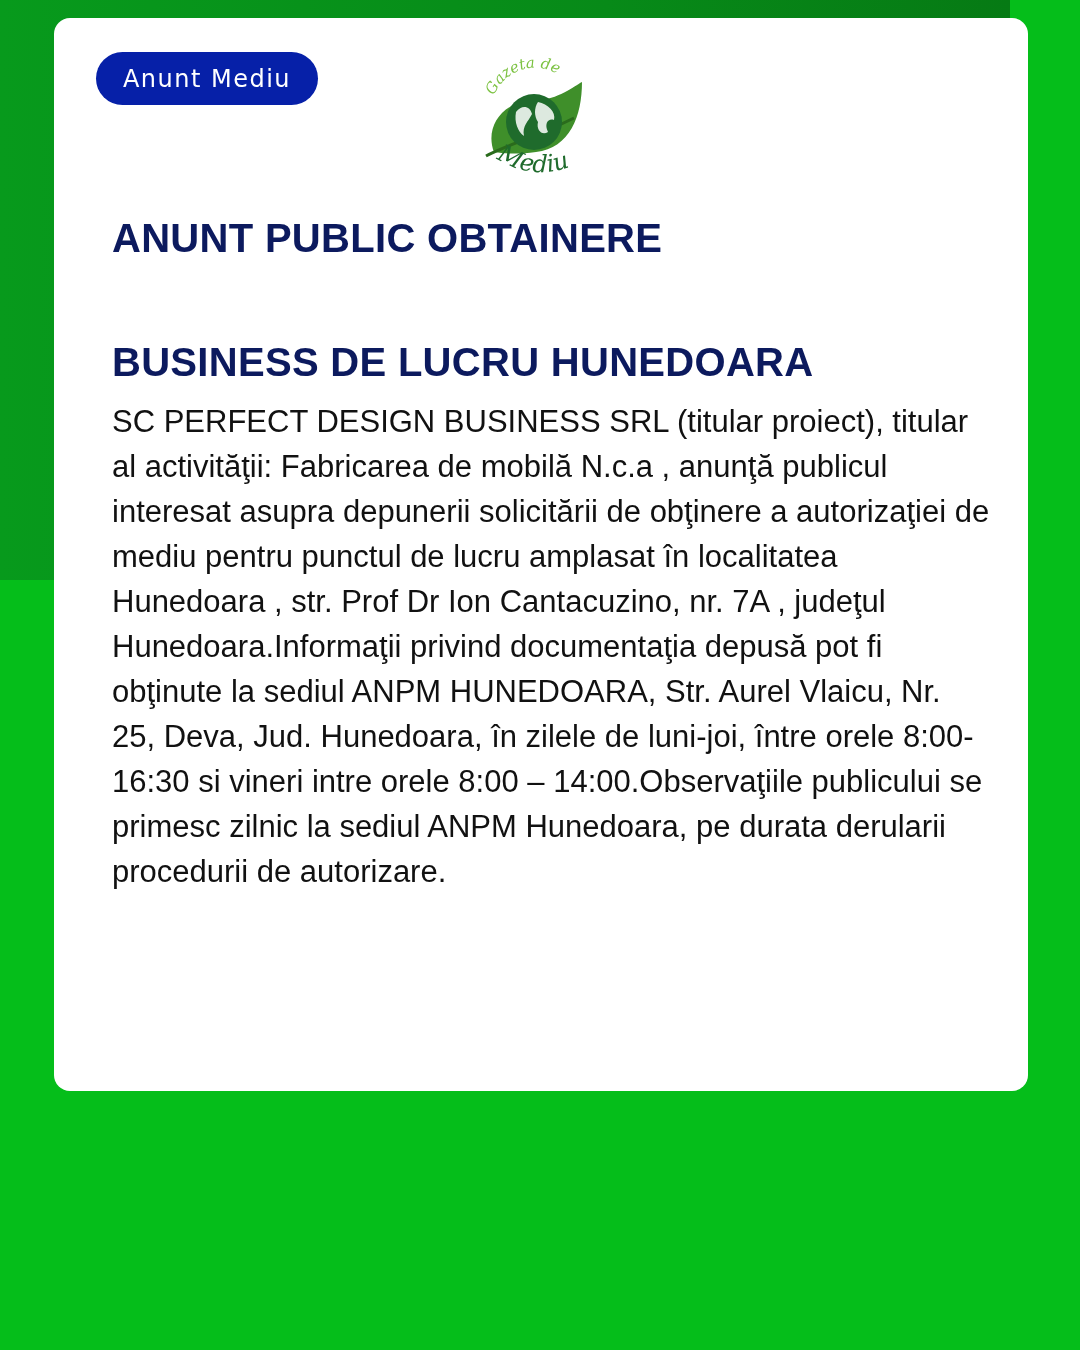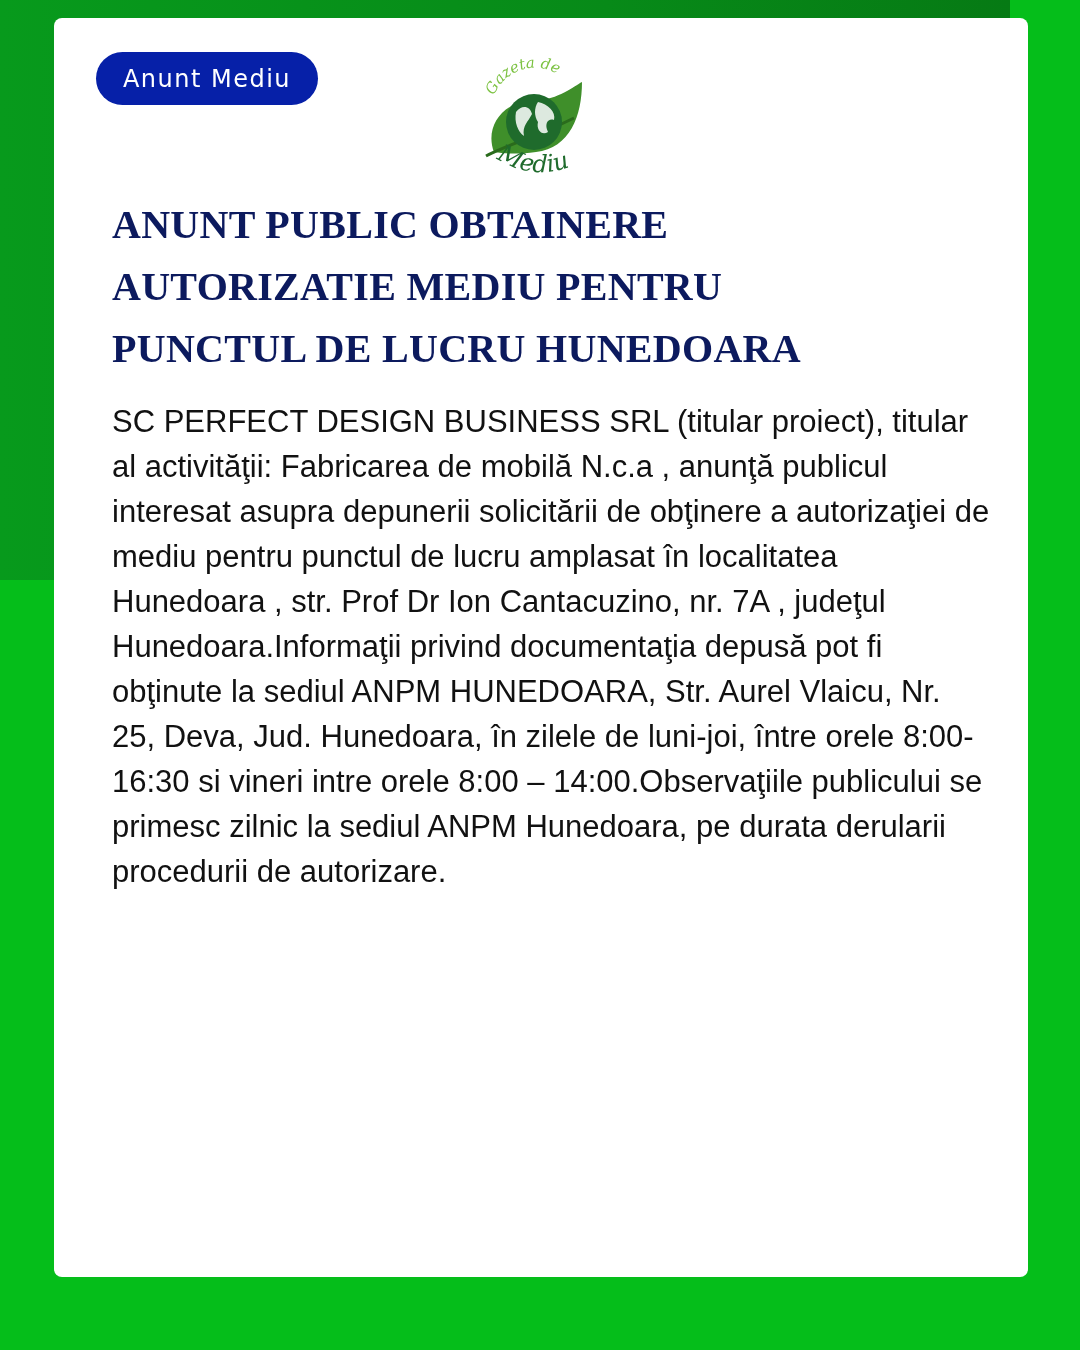--- a/index.html
+++ b/index.html
@@ -6,37 +6,37 @@
   body {
     width: 1080px; height: 1350px; position: relative; overflow: hidden;
     background: #05be1a;
     font-family: "Liberation Sans", "DejaVu Sans", sans-serif;
   }
   .bg-dark {
     position: absolute; left: 0; top: 0; width: 1010px; height: 580px;
     background: linear-gradient(90deg, #079a1c 0%, #078a18 60%, #067a14 100%);
   }
   .card {
-    position: absolute; left: 54px; top: 18px; width: 974px; height: 1259px;
-    background: #ffffff; border-radius: 8px;
+    position: absolute; left: 54px; top: 18px; width: 974px; height: 1073px;
+    background: #ffffff; border-radius: 16px;
   }
   .pill {
     position: absolute; left: 42px; top: 34px; width: 222px; height: 53px;
     background: #0620a8; border-radius: 27px;
     display: flex; align-items: center; justify-content: center;
     color: #ffffff; font-size: 24px; letter-spacing: 1.5px;
     font-family: "DejaVu Sans", sans-serif;
   }
   .logo {
     position: absolute; left: 420px; top: 38px; width: 120px; height: 132px;
   }
   .title {
-    position: absolute; left: 58px; top: 176px; width: 880px;
+    position: absolute; left: 58px; top: 189px; width: 880px;
     color: #0c1a5e; font-weight: bold; font-size: 40px; line-height: 62px;
-    font-family: Liberation Serif, serif; letter-spacing: 0.3px;
+    font-family: Liberation Sans, sans-serif; letter-spacing: 0.3px;
     margin: 0;
   }
   .body-text {
     position: absolute; left: 58px; top: 381px; width: 880px;
     color: #111111; font-size: 31px; line-height: 45px;
     font-family: "Liberation Sans", sans-serif; margin: 0;
   }
 </style>
 </head>
 <body>
@@ -67,19 +67,19 @@
         <textPath href="#arcTop" startOffset="6%">Gazeta de</textPath>
       </text>
       <text font-family="DejaVu Serif, serif" font-size="24" fill="#1f6b2c" font-style="italic">
         <textPath href="#arcBot" startOffset="10%">Mediu</textPath>
       </text>
     </svg>
   </div>
 
   <h1 class="title">
     <span>ANUNT PUBLIC OBTAINERE</span><br>
-    <span>AUTORIZATIE MEDIU PENTRU</span><br>
-    <span>PUNCTUL DE LUCRU HUNEDOARA</span>
+    <br>
+    <span>BUSINESS DE LUCRU HUNEDOARA</span>
   </h1>
 
   <p class="body-text">SC PERFECT DESIGN BUSINESS SRL (titular proiect), titular al activităţii: Fabricarea de mobilă N.c.a , anunţă publicul interesat asupra depunerii solicitării de obţinere a autorizaţiei de mediu pentru punctul de lucru amplasat în localitatea Hunedoara , str. Prof Dr Ion Cantacuzino, nr. 7A , judeţul Hunedoara.Informaţii privind documentaţia depusă pot fi obţinute la sediul ANPM HUNEDOARA, Str. Aurel Vlaicu, Nr. 25, Deva, Jud. Hunedoara, în zilele de luni-joi, între orele 8:00-16:30 si vineri intre orele 8:00 – 14:00.Observaţiile publicului se primesc zilnic la sediul ANPM Hunedoara, pe durata derularii procedurii de autorizare.</p>
 
 </div>
 
 </body></html>

